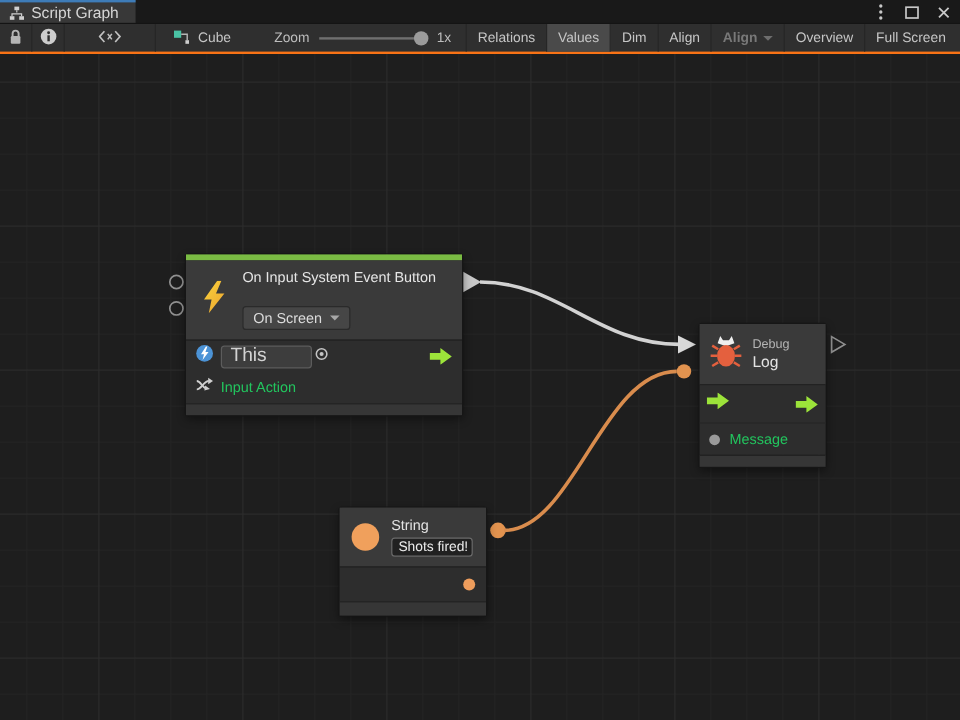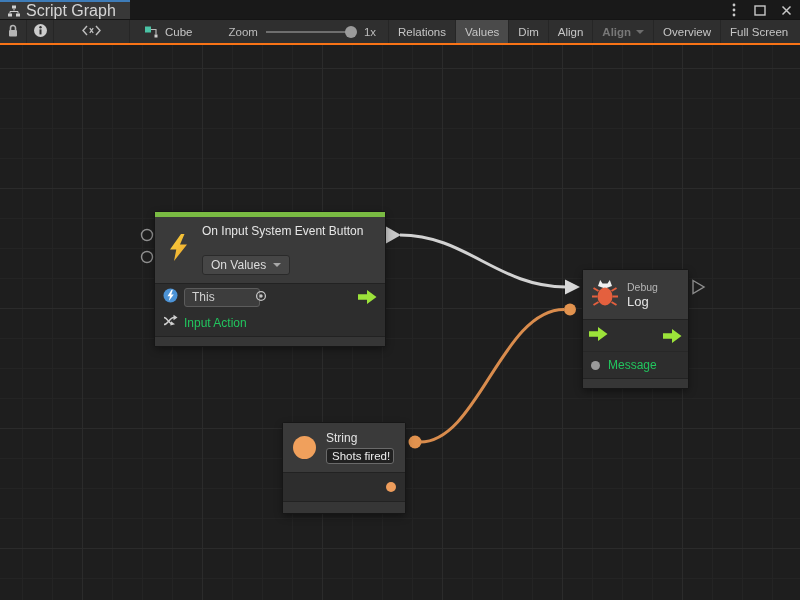--- a/index.html
+++ b/index.html
@@ -2,21 +2,21 @@
 <html><head>
 <meta charset="utf-8">
 <style>
   * { margin:0; padding:0; box-sizing:border-box; }
   html,body { width:800px; height:600px; background:#111; }
   body { font-family:"Liberation Sans", sans-serif; -webkit-font-smoothing:antialiased; }
   .window { position:relative; width:800px; height:600px; overflow:hidden; background:#1e1e1e; }
 
   
   .tabstrip { position:relative; height:20px; background:#191919; display:flex; align-items:stretch; border-bottom:1px solid #141414; }
-  .tab { display:flex; align-items:center; gap:6px; padding:0 14px 0 8px; background:#383838; border-top:2px solid #3E7CB8; color:#d6d6d6; font-size:16px; }
+  .tab { display:flex; align-items:center; gap:6px; padding:0 14px 0 8px; background:#383838; border-top:2px solid #3E7CB8; color:#d6d6d6; font-size:13px; }
   .tab .glyph { display:flex; align-items:center; }
   .winctl { position:absolute; right:6px; top:0; height:20px; display:flex; align-items:center; gap:10px; }
   .winctl .btn { display:flex; align-items:center; justify-content:center; width:16px; height:16px; cursor:default; }
 
   
   .toolbar { height:25px; background:#2f2f2f; border-bottom:2px solid #f97316; display:flex; align-items:stretch; font-size:11.5px; color:#c6c6c6; }
   .tseg { display:flex; align-items:center; justify-content:center; border-right:1px solid #262626; padding:0 8px; }
   .tseg.icon-only { width:27px; padding:0; }
   .tseg.wide { width:76px; }
   .tbtn { display:flex; align-items:center; gap:5px; padding:0 9px; border-right:1px solid #262626; white-space:nowrap; }
@@ -49,21 +49,21 @@
   .prow { display:flex; align-items:center; }
 
   
   .node-event { left:155px; top:167px; width:230px; }
   .node-event .accent { height:5px; background:#7ABB43; }
   .node-event .header { display:flex; align-items:center; gap:12px; padding:7px 10px 8px 12px; }
   .node-event .htext { display:flex; flex-direction:column; gap:17px; }
   .node-event .title { font-size:12px; color:#e6e6e6; }
   .dropdown { display:inline-flex; align-items:center; gap:7px; background:#464646; border:1px solid #2a2a2a; border-radius:3px; padding:2px 8px; color:#dcdcdc; font-size:12px; align-self:flex-start; }
   .node-event .prow { height:26px; padding:0 8px 0 8px; gap:6px; }
-  .field { display:flex; align-items:center; justify-content:space-between; background:#3d3d3d; border:1px solid #5c5c5c; border-radius:3px; height:19px; padding:0 5px 0 7px; color:#d2d2d2; font-size:12px; width:76px;gap:40px; }
+  .field { display:flex; align-items:center; justify-content:space-between; background:#3d3d3d; border:1px solid #5c5c5c; border-radius:3px; height:19px; padding:0 5px 0 7px; color:#d2d2d2; font-size:16px; width:76px;gap:40px; }
   .rowlabel { color:#22c55e; font-size:12px; }
   .dd-fire { width:99px; justify-content:space-between; padding:2px 7px; background:#404040; }
   .flow-out-right { margin-left:auto; display:flex; }
   .node-event .footer { height:10px; }
 
   
   .node-debug { left:583px; top:225px; width:105px; }
   .node-debug .header { display:flex; align-items:center; gap:9px; padding:8px 8px 8px 9px; }
   .node-debug .cat { font-size:10.5px; color:#b5b5b5; }
   .node-debug .title { font-size:13px; color:#e3e3e3; }
@@ -217,21 +217,21 @@
                   <stop offset="0" stop-color="#F9D23C"></stop>
                   <stop offset="1" stop-color="#EDA52F"></stop>
                 </linearGradient>
               </defs>
               <polygon points="14,0 3,15.5 9.3,15.5 7,27 20,10.5 13,10.5 17.5,0" fill="url(#boltg)"></polygon>
             </svg>
         </span>
         <div class="htext">
           <span class="title">On Input System Event Button</span>
           <span class="dropdown">
-            <span>On Values</span>
+            <span>On Screen</span>
             <span class="caret"></span>
           </span>
         </div>
       </div>
       <div class="body">
         <div class="prow">
           <span>
             <svg width="15" height="15" viewBox="0 0 15 15">
                 <circle cx="7.5" cy="7.5" r="7" fill="#4C93D6"></circle>
                 <polygon points="8.6,1.8 4.5,8.2 7,8.2 5.8,13 10.8,6.4 8.2,6.4 9.8,1.8" fill="#fff"></polygon>

